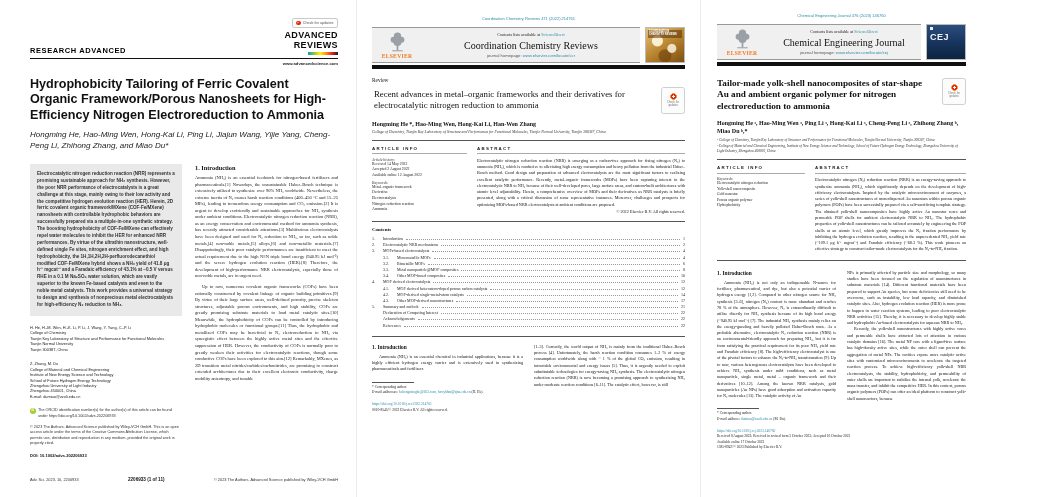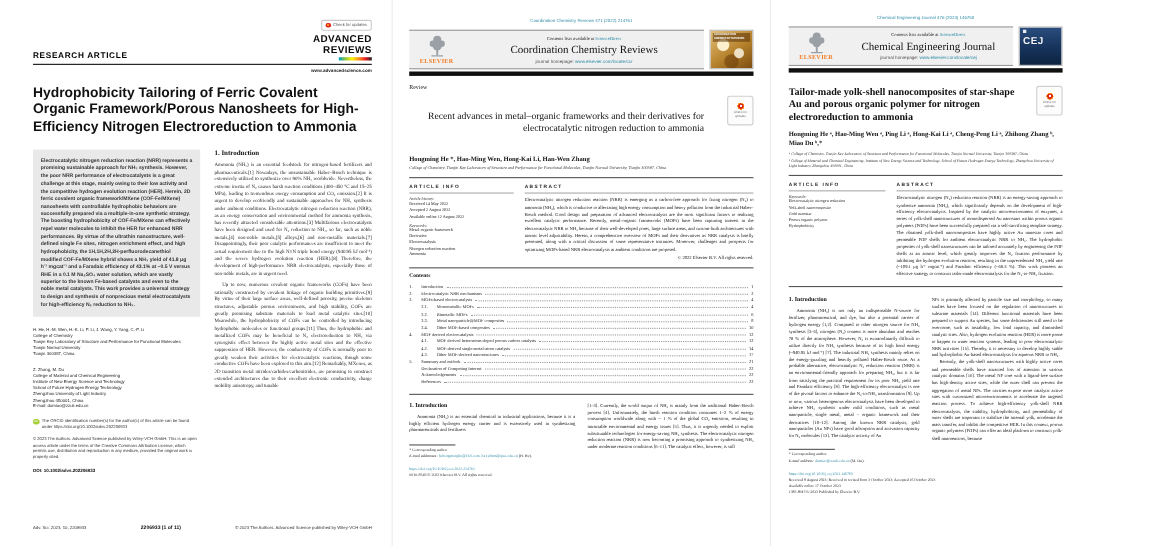--- a/index.html
+++ b/index.html
@@ -64,21 +64,21 @@
   .m-h2{font:700 5.4px "Liberation Serif",serif;margin-bottom:4px;color:#111;}
   .m-footnote{margin-top:9px;}
   .m-fnrule{width:42px;border-top:.5px solid #555;margin-bottom:2px;}
   .m-fn{font:400 3.6px/1.5 "Liberation Serif",serif;color:#222;}
   .it{font-style:italic;}
 
   
   .pageM{width:344px;padding:16px 15px 0 15px;border-left:1px solid #ececec;}
   .m-kind{font:400 5.4px "Liberation Serif",serif;margin-top:8px;color:#222;}
   .m-titlerow{display:flex;gap:8px;margin-top:4px;align-items:flex-start;}
-  .m-title{flex:1;font:400 8.8px/1.3 "Liberation Serif",serif;color:#111;margin:13px;text-align:right;}
+  .m-title{flex:1;font:400 8.8px/1.3 "Liberation Serif",serif;color:#111;margin:2px;}
   .m-authors{font:700 6px "Liberation Serif",serif;margin-top:7px;color:#111;}
   .m-affil{font:italic 400 3.8px/1.35 "Liberation Serif",serif;color:#333;margin-top:3px;}
   .m-infoblock{display:flex;gap:10px;border-top:1px solid #555;border-bottom:1px solid #555;margin-top:5px;padding:5px 0 7px;}
   .m-infocol{width:95px;flex:none;}
   .m-abscol{flex:1;min-width:0;}
   .m-abstract{font:400 4.2px/1.5 "Liberation Serif",serif;text-align:justify;margin:0;color:#111;}
   .m-copyright{font:400 4.2px "Liberation Serif",serif;text-align:right;margin-top:1px;color:#111;}
   .m-contents{border-bottom:1px solid #555;padding:5px 0 7px;}
   .m-contents-head{font:700 5px "Liberation Serif",serif;margin-bottom:4px;color:#111;}
   .toc-row{display:flex;align-items:baseline;font:400 4px/1.55 "Liberation Serif",serif;color:#222;}
@@ -100,33 +100,34 @@
   .r-infocol{width:88px;flex:none;}
   .r-kw{font:400 3.7px/1.5 "Liberation Serif",serif;color:#222;}
 </style>
 </head>
 <body>
 
 <div class="canvas">
 
   <section class="page pageL">
     <div class="l-headrow">
-      <div class="l-kicker">RESEARCH ARTICLE</div>
+      <div class="l-kicker">RESEARCH ADVANCED</div>
       <div class="l-logoblock">
         <div class="l-check">
           <span class="l-checkdot"></span>
           <span>Check for updates</span>
         </div>
         <div class="l-logo1">ADVANCED</div>
         <div class="l-logo2">REVIEWS</div>
         <div class="l-logobar"></div>
       </div>
     </div>
     <div class="l-site">www.advancedscience.com</div>
     <h1 class="l-title">Hydrophobicity Tailoring of Ferric Covalent Organic Framework/Porous Nanosheets for High-Efficiency Nitrogen Electroreduction to Ammonia</h1>
+    <div class="l-authors">Hongming He, Hao-Ming Wen, Hong-Kai Li, Ping Li, Jiajun Wang, Yijie Yang, Cheng-Peng Li, Zhihong Zhang, and Miao Du*</div>
     <div class="l-cols">
       <div class="l-colA">
         <div class="l-abs">Electrocatalytic nitrogen reduction reaction (NRR) represents a promising sustainable approach for NH₃ synthesis. However, the poor NRR performance of electrocatalysts is a great challenge at this stage, mainly owing to their low activity and the competitive hydrogen evolution reaction (HER). Herein, 2D ferric covalent organic framework/MXene (COF-Fe/MXene) nanosheets with controllable hydrophobic behaviors are successfully prepared via a multiple-in-one synthetic strategy. The boosting hydrophobicity of COF-Fe/MXene can effectively repel water molecules to inhibit the HER for enhanced NRR performances. By virtue of the ultrathin nanostructure, well-defined single Fe sites, nitrogen enrichment effect, and high hydrophobicity, the 1H,1H,2H,2H-perfluorodecanethiol modified COF-Fe/MXene hybrid shows a NH₃ yield of 41.8 μg h⁻¹ mgcat⁻¹ and a Faradaic efficiency of 43.1% at −0.5 V versus RHE in a 0.1 M Na₂SO₄ water solution, which are vastly superior to the known Fe-based catalysts and even to the noble metal catalysts. This work provides a universal strategy to design and synthesis of nonprecious metal electrocatalysts for high-efficiency N₂ reduction to NH₃.</div>
         <div class="l-affil pre">H. He, H.-M. Wen, H.-K. Li, P. Li, J. Wang, Y. Yang, C.-P. Li
 College of Chemistry
 Tianjin Key Laboratory of Structure and Performance for Functional Molecules
 Tianjin Normal University
 Tianjin 300387, China</div>
         <div class="l-affil pre">Z. Zhang, M. Du
 College of Material and Chemical Engineering
@@ -349,21 +350,21 @@
           <div class="e-homepage"><span>journal homepage: </span><span class="e-link">www.elsevier.com/locate/cej</span></div>
         </div>
       </div>
       <div class="e-cover cover-cej">
         <span class="cej-chip"></span>
         <span class="cej-label">CEJ</span>
       </div>
     </div>
     <div class="e-blackbar"></div>
     <div class="m-titlerow" style="margin-top:12px;">
-      <h1 class="r-title">Tailor-made yolk-shell nanocomposites of star-shape Au and porous organic polymer for nitrogen electroreduction to ammonia</h1>
+      <h1 class="r-title">Tailor-made yolk-shell nanocomposites of star-shape Au and ambient organic polymer for nitrogen electroreduction to ammonia</h1>
       <div class="badge-v">
         <span class="badge-ring"></span>
         <span class="badge-txt">Check for updates</span>
       </div>
     </div>
     <div class="r-authors">Hongming He ᵃ, Hao-Ming Wen ᵃ, Ping Li ᵃ, Hong-Kai Li ᵃ, Cheng-Peng Li ᵃ, Zhihong Zhang ᵇ, Miao Du ᵇ,*</div>
     <div class="r-affil">ᵃ College of Chemistry, Tianjin Key Laboratory of Structure and Performance for Functional Molecules, Tianjin Normal University, Tianjin 300387, China</div>
     <div class="r-affil">ᵇ College of Material and Chemical Engineering, Institute of New Energy Science and Technology, School of Future Hydrogen Energy Technology, Zhengzhou University of Light Industry, Zhengzhou 450001, China</div>
     <div class="m-infoblock">
       <div class="r-infocol">

